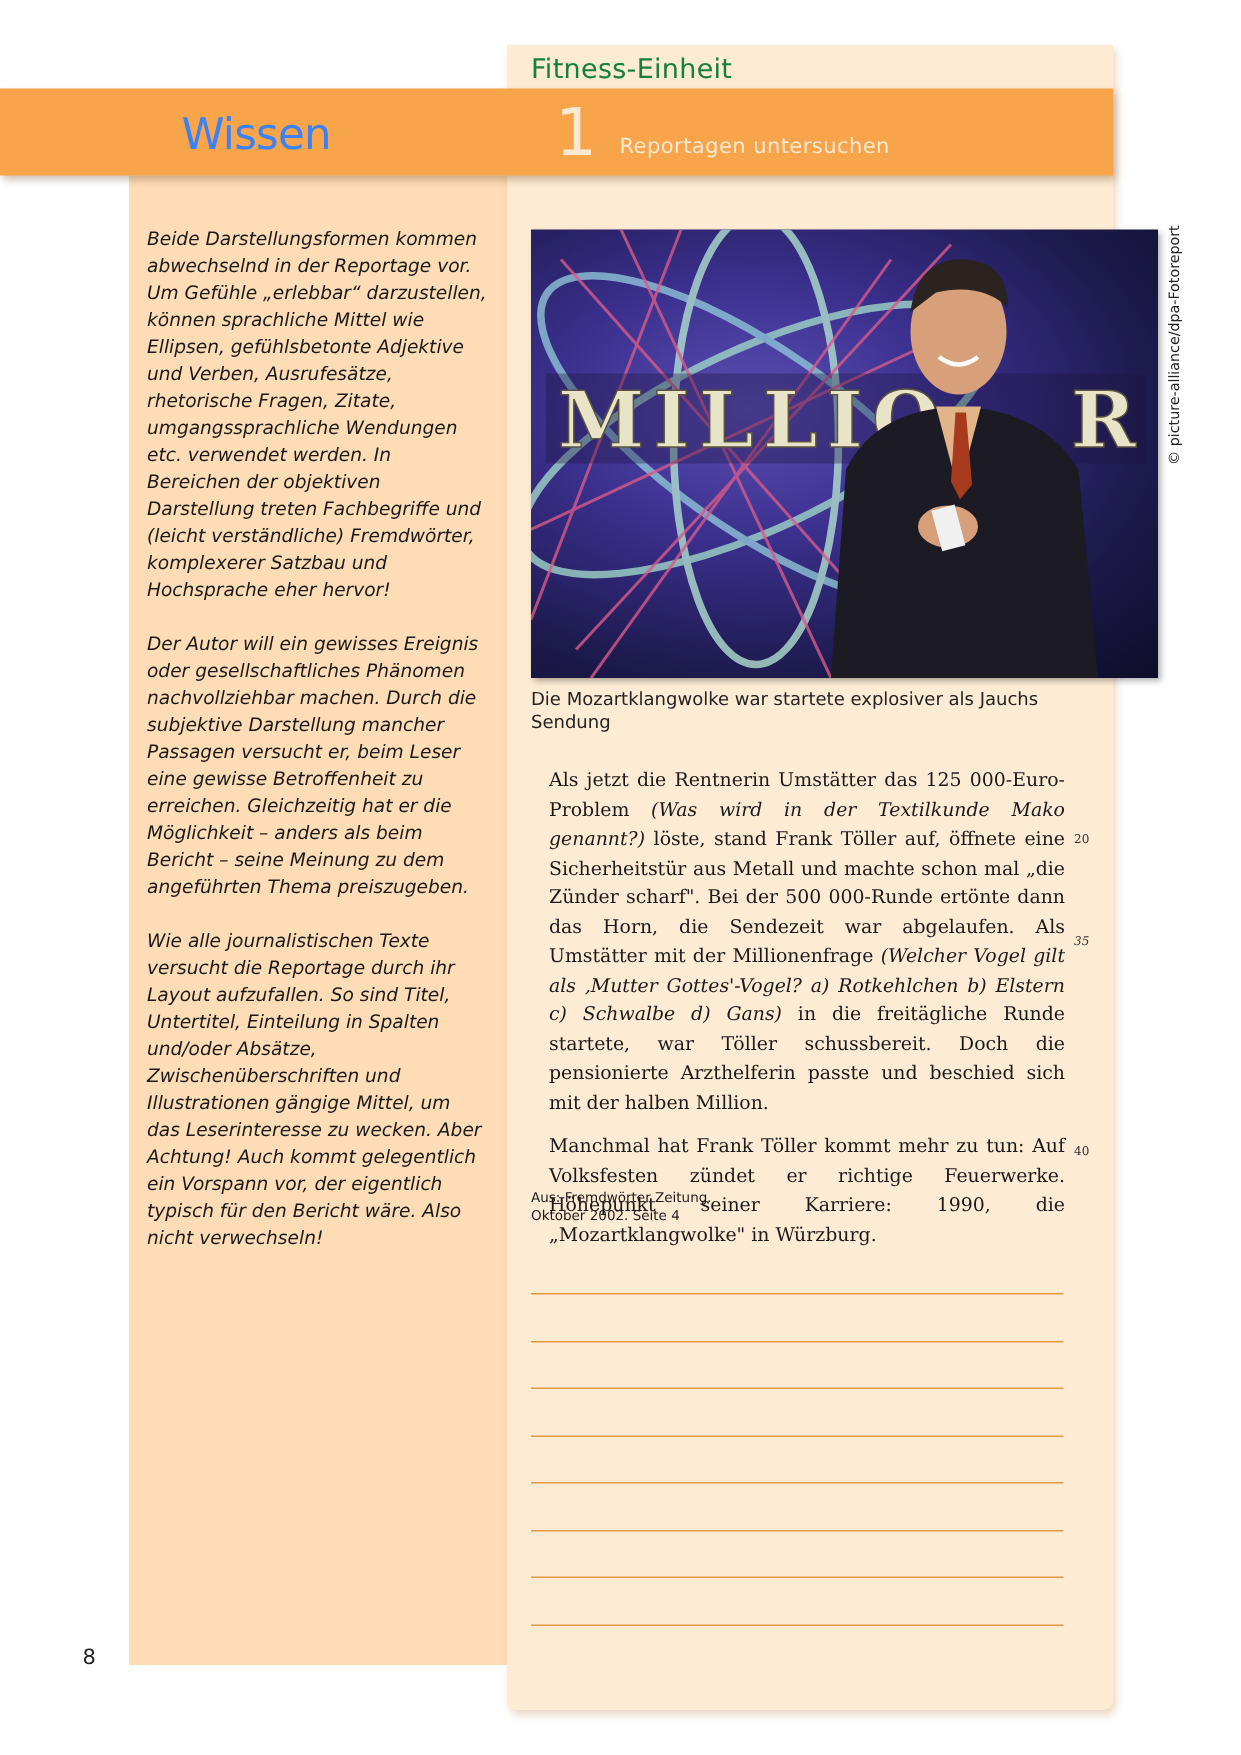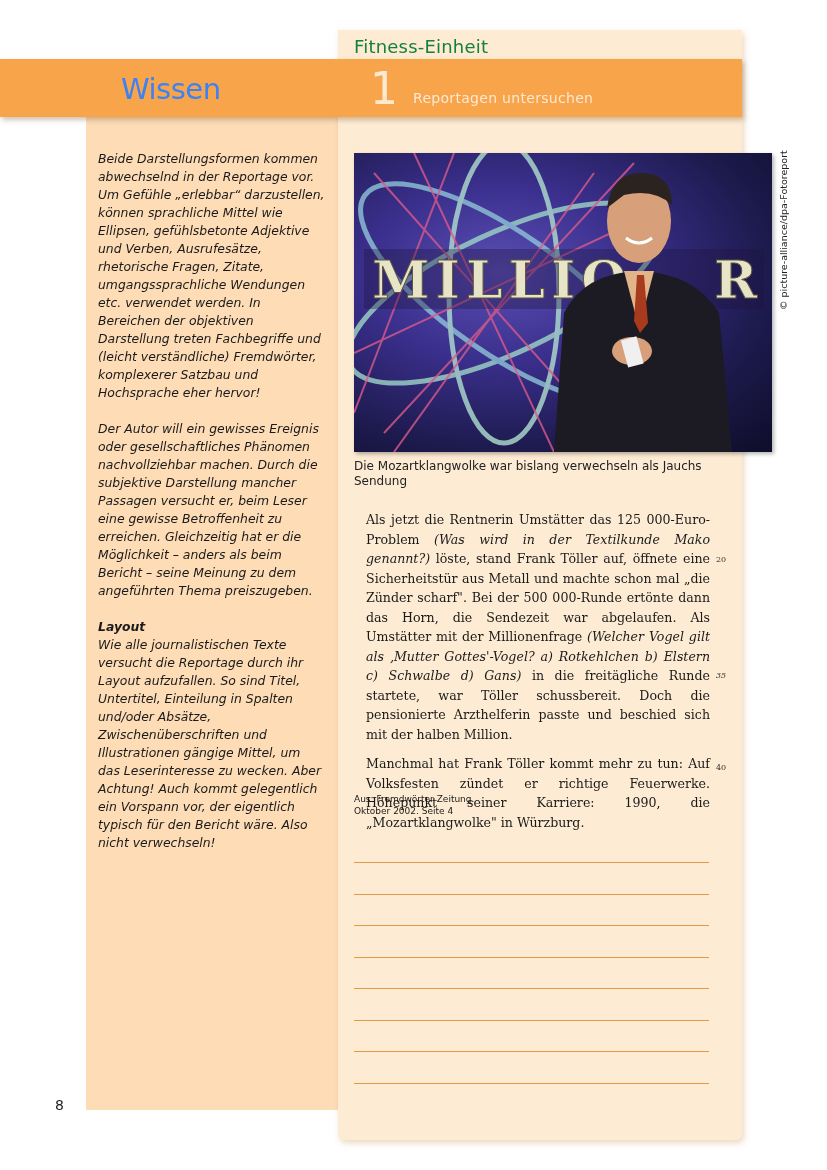--- a/index.html
+++ b/index.html
@@ -102,21 +102,20 @@
 <div class="band-title">Wissen</div>
 <div class="band-number">1</div>
 <div class="band-subtitle">Reportagen untersuchen</div>
 
 <div class="left-text">
   <p>Beide Darstellungsformen kommen abwechselnd in der Reportage vor. Um Gefühle „erlebbar“ darzustellen, können sprachliche Mittel wie Ellipsen, gefühlsbetonte Adjektive und Verben, Ausrufesätze, rhetorische Fragen, Zitate, umgangssprachliche Wendungen etc. verwendet werden. In Bereichen der objektiven Darstellung treten Fachbegriffe und (leicht verständliche) Fremdwörter, komplexerer Satzbau und Hochsprache eher hervor!</p>
   <p>
     <span>Der Autor will ein gewisses Ereignis oder gesellschaftliches Phänomen nachvollziehbar machen. Durch die subjektive Darstellung mancher Passagen versucht er, beim Leser eine gewisse Betroffenheit zu erreichen. Gleichzeitig hat er die Möglichkeit – anders als beim Bericht – seine Meinung zu dem angeführten Thema preiszugeben.</span>
   </p>
   <p>
-    <span class="heading">Layout</span>
     <span>Wie alle journalistischen Texte versucht die Reportage durch ihr Layout aufzufallen. So sind Titel, Untertitel, Einteilung in Spalten und/oder Absätze, Zwischenüberschriften und Illustrationen gängige Mittel, um das Leserinteresse zu wecken. Aber Achtung! Auch kommt gelegentlich ein Vorspann vor, der eigentlich typisch für den Bericht wäre. Also nicht verwechseln!</span>
   </p>
 </div>
 
 <div class="photo">
   <svg width="418" height="299" viewBox="0 0 418 299">
     <g fill="none" stroke-width="5" opacity="0.8">
       <ellipse cx="150" cy="140" rx="170" ry="60" stroke="#9fd6c8" transform="rotate(-25 150 140)"></ellipse>
       <ellipse cx="150" cy="140" rx="170" ry="60" stroke="#8fc4d8" transform="rotate(35 150 140)"></ellipse>
       <ellipse cx="150" cy="140" rx="150" ry="55" stroke="#b0e0d0" transform="rotate(90 150 140)"></ellipse>
@@ -137,28 +136,28 @@
     <path d="M270 118 L285 175 L300 118 Z" fill="#e2b48a"></path>
     <path d="M283 122 L290 122 L294 170 L286 180 L280 168 Z" fill="#a83a1e"></path>
     <ellipse cx="285" cy="68" rx="32" ry="42" fill="#d8a07a"></ellipse>
     <path d="M253 55 Q258 18 290 20 Q318 22 318 52 Q300 35 270 42 Z" fill="#2a2320"></path>
     <path d="M272 85 Q285 95 298 85" stroke="#fff" stroke-width="3" fill="none"></path>
     <ellipse cx="278" cy="198" rx="20" ry="14" fill="#d8a07a"></ellipse>
     <rect x="270" y="185" width="16" height="28" fill="#f0f0f0" transform="rotate(-15 278 198)"></rect>
   </svg>
 </div>
 <div class="photo-credit">© picture-alliance/dpa-Fotoreport</div>
-<div class="caption">Die Mozartklangwolke war bislang verwechseln als Jauchs Sendung</div>
+<div class="caption">Die Mozartklangwolke war startete explosiver als Jauchs Sendung</div>
 
 <div class="article">
   <p><span>Als jetzt die Rentnerin Umstätter das 125 000-Euro-Problem </span><i>(Was wird in der Textilkunde Mako genannt?)</i><span> löste, stand Frank Töller auf, öffnete eine Sicherheitstür aus Metall und machte schon mal „die Zünder scharf". Bei der 500 000-Runde ertönte dann das Horn, die Sendezeit war abgelaufen. Als Umstätter mit der Millionenfrage </span><i>(Welcher Vogel gilt als ‚Mutter Gottes'-Vogel? a) Rotkehlchen b) Elstern c) Schwalbe d) Gans)</i><span> in die freitägliche Runde startete, war Töller schussbereit. Doch die pensionierte Arzthelferin passte und beschied sich mit der halben Million.</span></p>
   <p>Manchmal hat Frank Töller kommt mehr zu tun: Auf Volksfesten zündet er richtige Feuerwerke. Höhepunkt seiner Karriere: 1990, die „Mozartklangwolke" in Würzburg.</p>
 </div>
 <div class="line-no" style="top:555px;">20</div>
-<div class="line-no" style="top:671px;font-style:italic;">35</div>
+<div class="line-no" style="top:623px;font-style:italic;">35</div>
 <div class="line-no" style="top:763px;">40</div>
 
 <div class="source">
   <div>Aus: Fremdwörter Zeitung.</div>
   <div>Oktober 2002. Seite 4</div>
 </div>
 
 <div class="write-line" style="top:862px;"></div>
 <div class="write-line" style="top:894px;"></div>
 <div class="write-line" style="top:925px;"></div>

